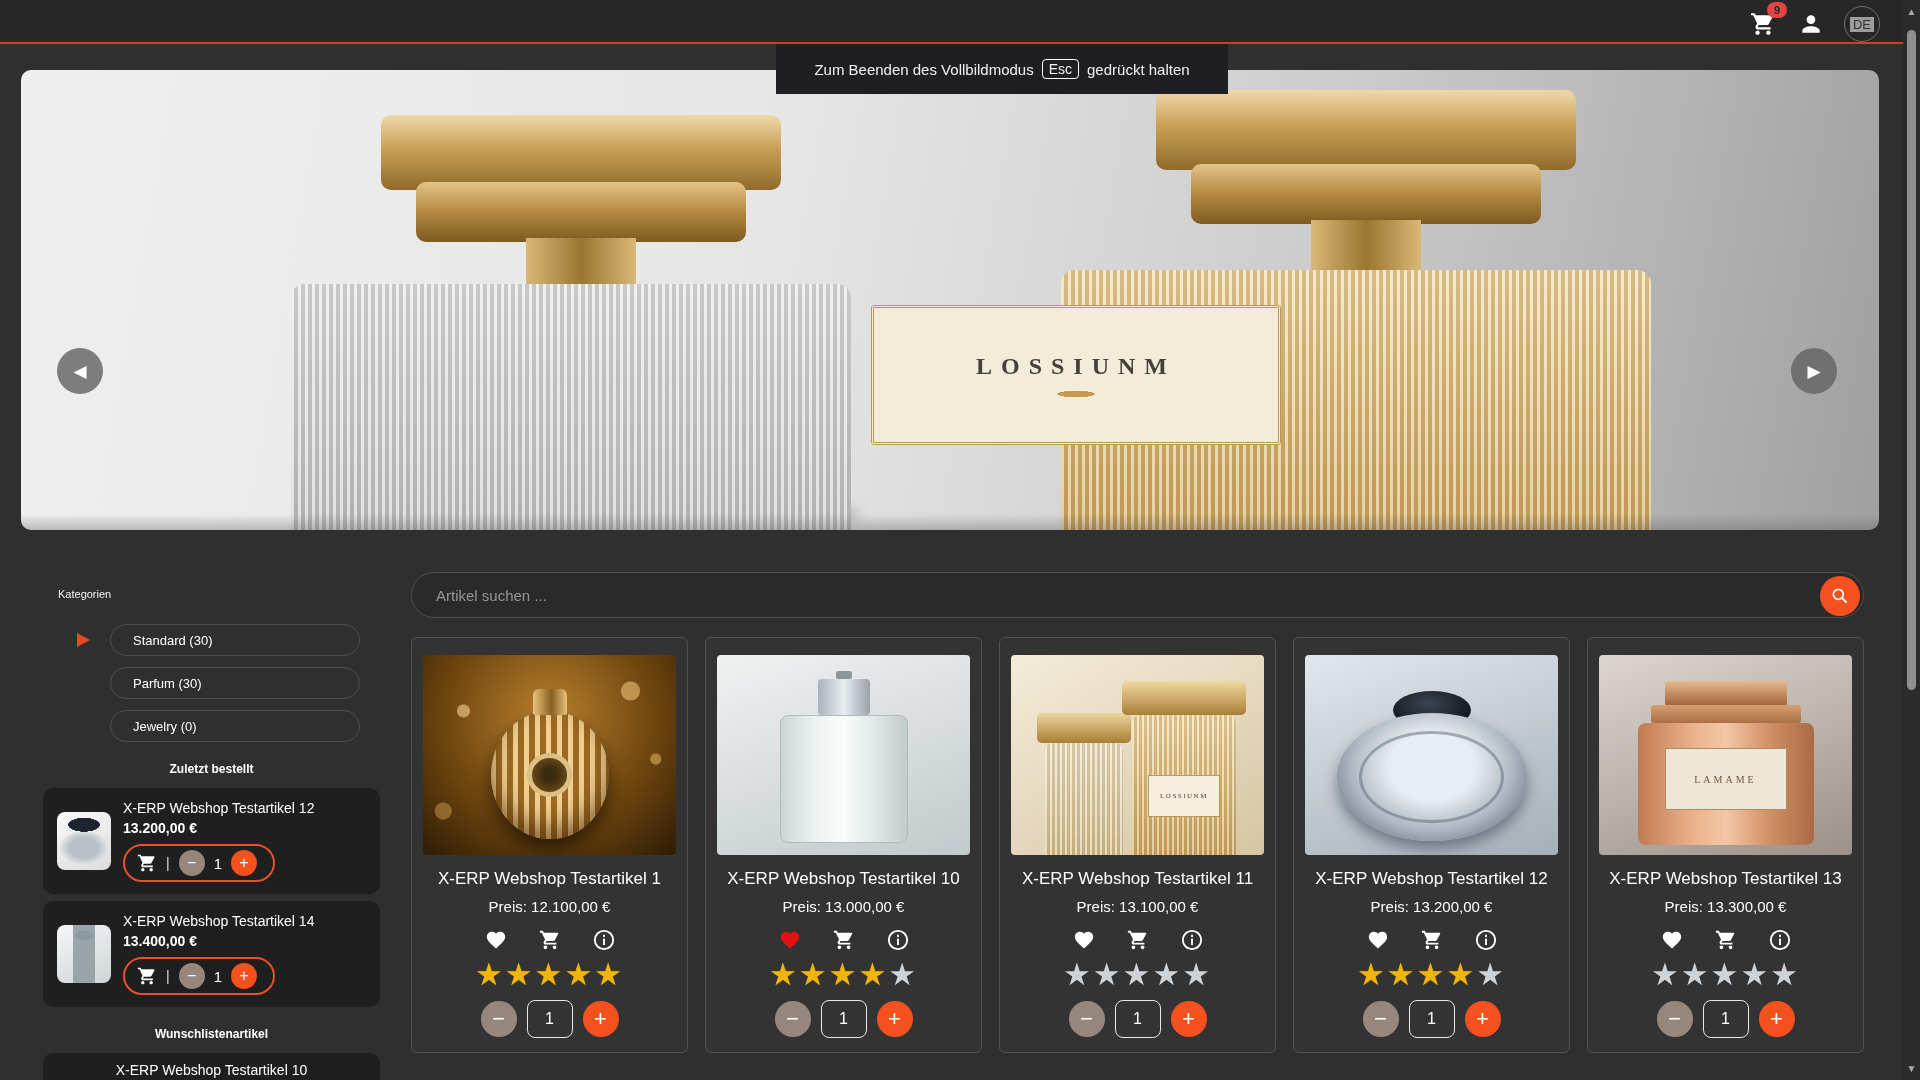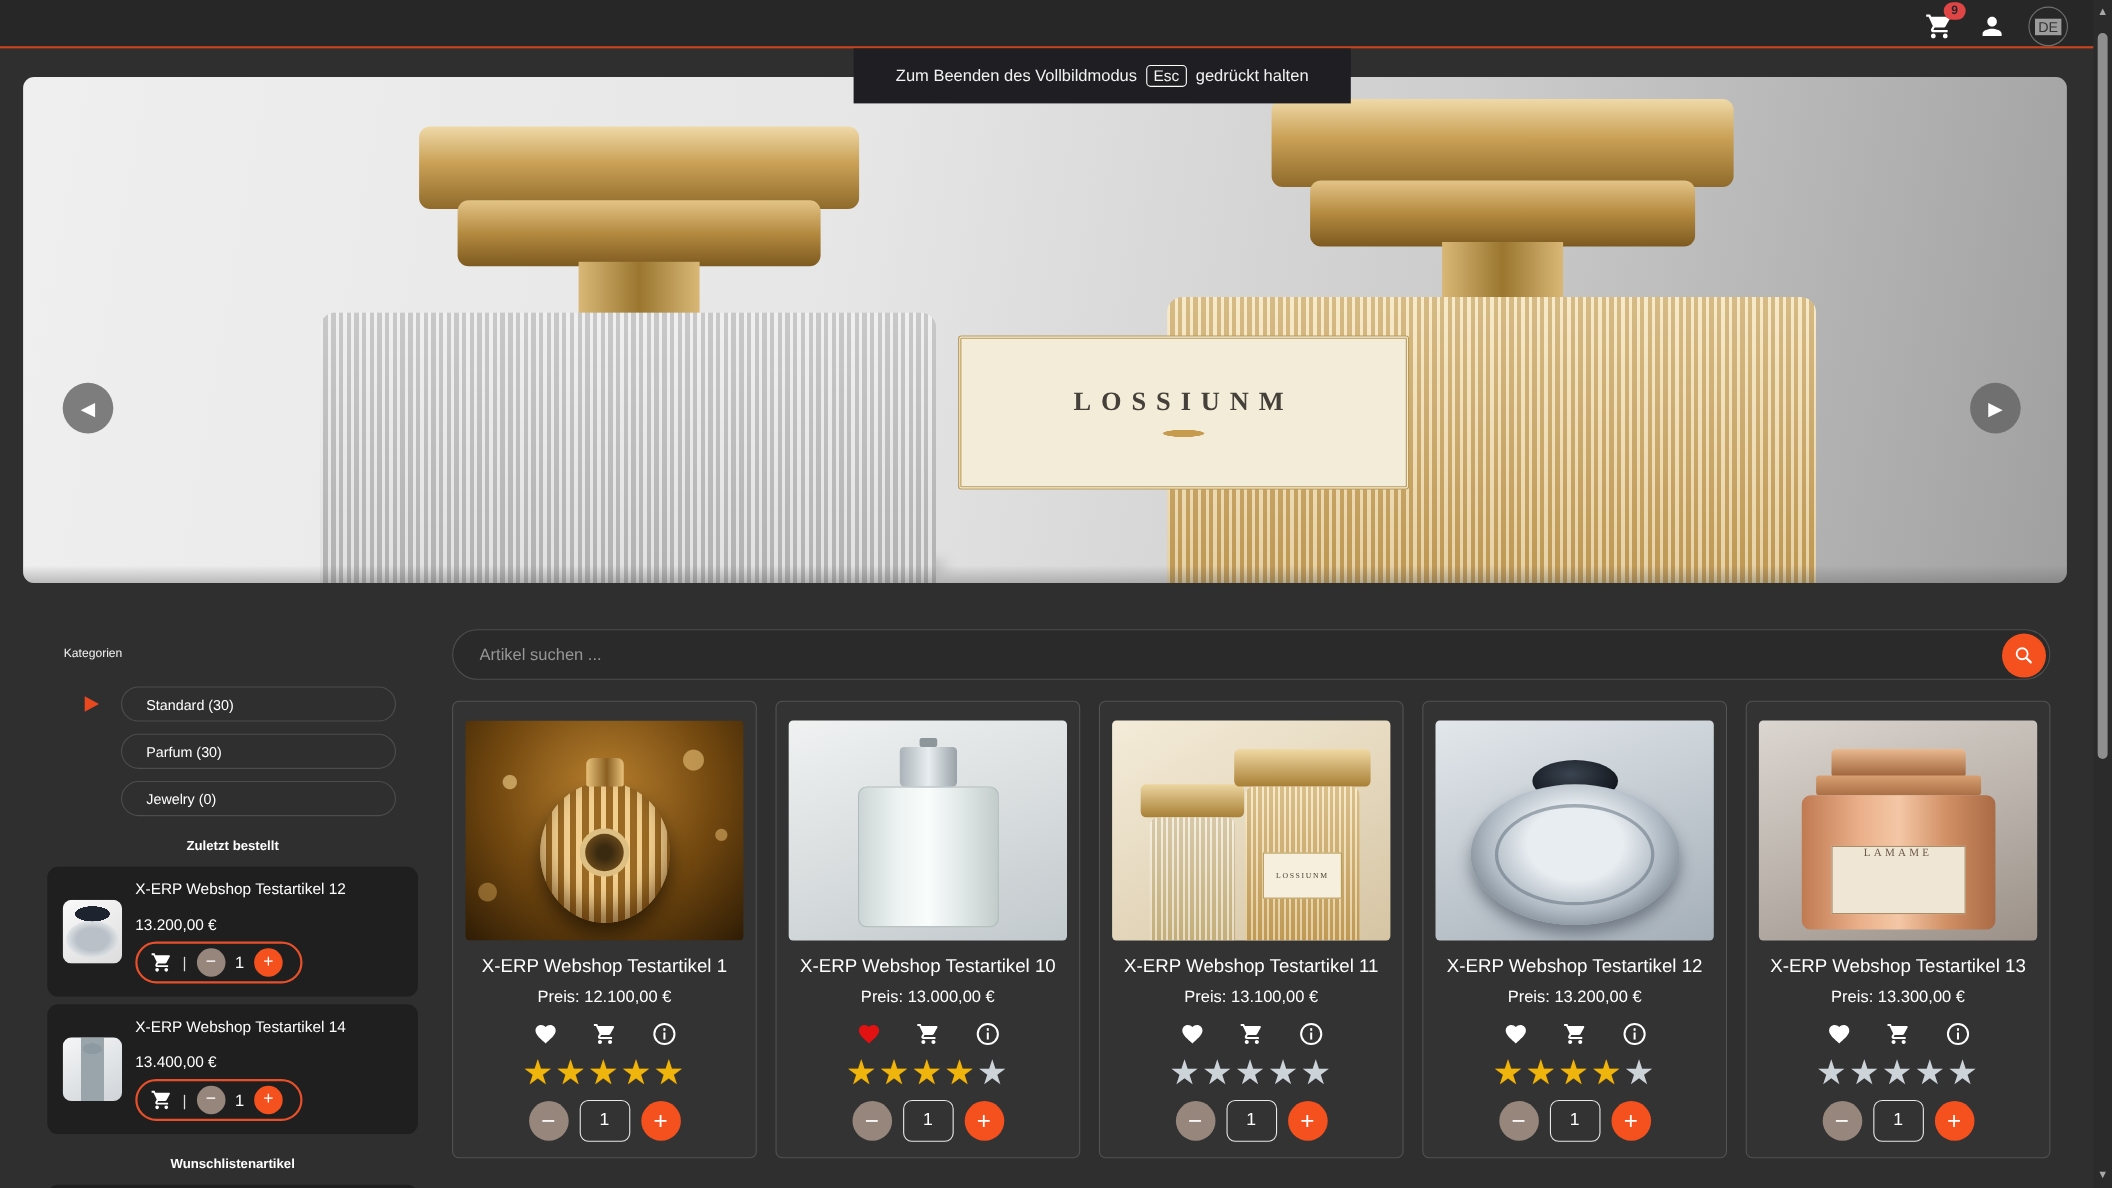--- a/index.html
+++ b/index.html
@@ -73,21 +73,21 @@
   .thumb-disc { background:
       radial-gradient(ellipse 16px 7px at 50% 22%, #1d2430 0 98%, transparent),
       radial-gradient(ellipse 24px 17px at 50% 62%, #b9c0c7 0 60%, #dfe3e6 98%, transparent),
       linear-gradient(150deg,#fafafa,#dcdcdc); }
   .thumb-bottle { background:
       radial-gradient(ellipse 9px 5px at 50% 18%, #8e9aa2 0 98%, transparent),
       linear-gradient(90deg, transparent 0 30%, #9aa4ab 30% 70%, transparent 70%),
       linear-gradient(150deg,#f5f6f7,#cfd4d8); }
   .mini-info { display:flex; flex-direction:column; }
   .mini-title { font-size:14px; color:#fff; }
-  .mini-price { font-size:14px; font-weight:normal; margin-top:16px; }
+  .mini-price { font-size:14px; font-weight:bold; margin-top:4px; }
   .mini-pill { margin-top:8px; height:38px; width:152px; border:2px solid #e8502b; border-radius:19px;
                display:flex; align-items:center; gap:9px; padding:0 12px; }
   .mini-pill svg { width:20px; height:20px; fill:#fff; cursor:pointer; }
   .sep { color:#ddd; font-size:14px; }
   .circle-btn { width:26px; height:26px; border-radius:50%; border:none; color:#fff; font-size:16px;
                 display:flex; align-items:center; justify-content:center; cursor:pointer; line-height:1; }
   .minus { background:#97867c; } .plus { background:#f4511e; }
   .mini-qty { font-size:15px; color:#fff; }
   .wish-card { justify-content:center; align-items:flex-start; padding-top:9px; min-height:60px; }
 
@@ -166,22 +166,22 @@
       border-radius:50%; background:radial-gradient(ellipse at 50% 42%, #e8edf1 0 32%, #aeb8c2 60%, #6c7680 85%, #49525c 100%);
       box-shadow:0 8px 14px rgba(30,40,55,.45); }
   .b4-disc::after { content:""; position:absolute; inset:14% 12%; border-radius:50%;
       border:3px solid rgba(90,105,120,.5); }
   .b4-cap { position:absolute; left:50%; bottom:126px; transform:translateX(-50%); width:78px; height:38px;
       border-radius:50%; background:radial-gradient(ellipse at 45% 35%, #3a4450, #14181f 75%); }
 
   .img5 { background:linear-gradient(160deg,#dcd6d0,#9b9189); }
   .b5-body { position:absolute; left:50%; bottom:10px; transform:translateX(-50%); width:176px; height:122px;
       border-radius:8px; background:linear-gradient(90deg,#c07a52,#eab08a 30%,#f4c7a6 50%,#d18f64 75%,#a96a45 100%); }
-  .b5-label { position:absolute; left:50%; bottom:24px; transform:translateX(-50%); width:122px; height:62px;
-      background:#efe6d6; border:1px solid #a98e6a; display:flex; align-items:flex-start; justify-content:center; }
+  .b5-label { position:absolute; left:50%; bottom:45px; transform:translateX(-50%); width:122px; height:62px;
+      background:#efe6d6; border:1px solid #a98e6a; display:flex; align-items:center; justify-content:center; }
   .b5-label span { font-family:"Liberation Serif", serif; font-size:10px; letter-spacing:3px; color:#6d5847; }
   .b5-cap { position:absolute; left:50%; bottom:148px; transform:translateX(-50%); width:122px; height:26px;
       border-radius:4px; background:linear-gradient(180deg,#e9b98f,#9c6037); }
   .b5-neck { position:absolute; left:50%; bottom:132px; transform:translateX(-50%); width:150px; height:18px;
       border-radius:3px; background:linear-gradient(180deg,#d8a072,#aa6f45); }
 
   
   .scrollbar { position:absolute; right:0; top:0; width:17px; height:1080px; background:#2b2b2b; z-index:50; }
   .sb-arrow { position:absolute; left:0; width:17px; text-align:center; color:#a8a8a8; font-size:10px; cursor:pointer; }
   .sb-up { top:6px; } .sb-down { bottom:6px; }

